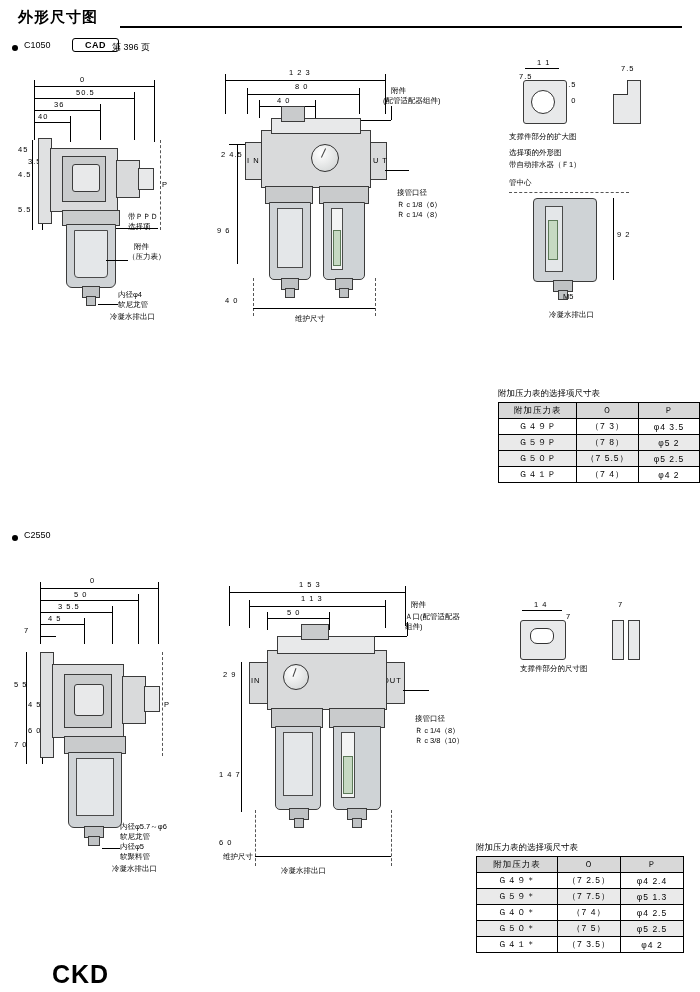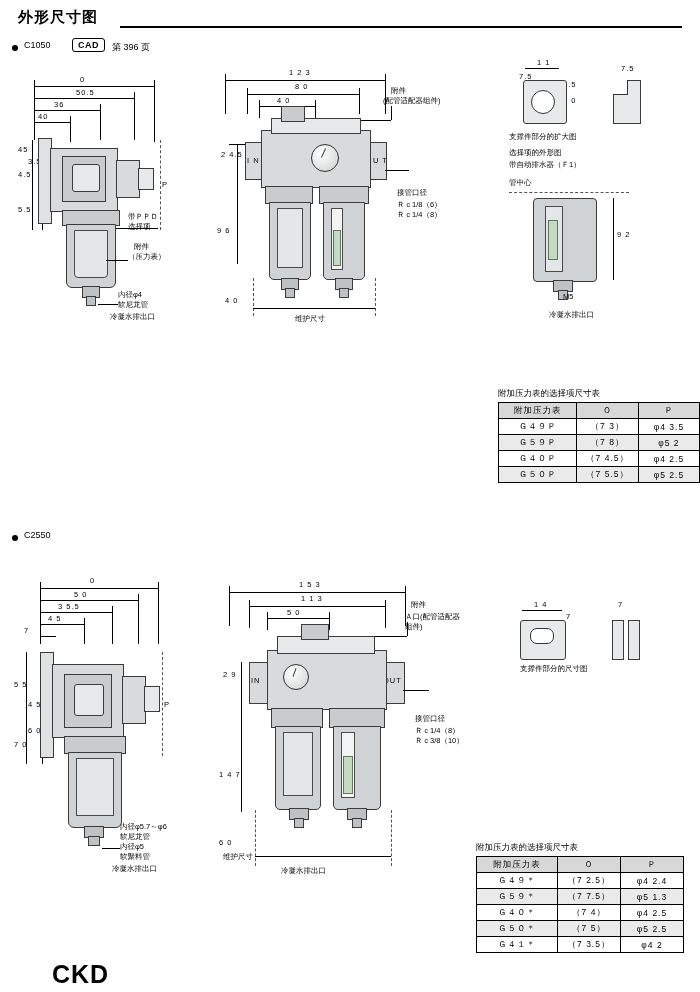--- a/index.html
+++ b/index.html
@@ -18,21 +18,21 @@
   }
   #title-rule{
     left:120px;top:26px;width:562px;height:2px;background:#000;
   }
   
   .bullet{
     width:6px;height:6px;border-radius:50%;background:#000;
   }
   .model-label{font-size:9px;}
   .cad-box{
-    border:1.5px solid #000;border-radius:3px;padding:1px 5px;
+    border:1.5px solid #000;border-radius:3px;padding:1px 12px;
     font-size:9px;font-weight:bold;letter-spacing:0.5px;
   }
   .page-ref{font-size:9px;}
   
   .dim{font-size:7.5px;letter-spacing:1px;font-family:"Liberation Sans", sans-serif;}
   .note{font-size:7.5px;line-height:10px;}
   .hline{height:1px;background:#000;}
   .vline{width:1px;background:#000;}
   .dash-h{height:0;border-top:1px dashed #555;}
   .dash-v{width:0;border-left:1px dashed #555;}
@@ -242,29 +242,29 @@
     <tr>
       <td class="c0">Ｇ４９Ｐ</td>
       <td class="c1">（7 3）</td>
       <td class="c2">φ4 3.5</td>
     </tr>
     <tr class="alt">
       <td class="c0">Ｇ５９Ｐ</td>
       <td class="c1">（7 8）</td>
       <td class="c2">φ5 2</td>
     </tr>
-    <tr>
-      <td class="c0">Ｇ４０Ｐ</td>
-      <td class="c1">（7 4.5）</td>
-      <td class="c2">φ4 2.5</td>
-    </tr>
     <tr class="alt">
       <td class="c0">Ｇ５０Ｐ</td>
       <td class="c1">（7 5.5）</td>
       <td class="c2">φ5 2.5</td>
+    </tr>
+    <tr>
+      <td class="c0">Ｇ４１Ｐ</td>
+      <td class="c1">（7 4）</td>
+      <td class="c2">φ4 2</td>
     </tr>
   </tbody>
 </table>
 
 <div class="abs bullet" style="left:12px;top:535px;"></div>
 <div class="abs model-label" style="left:24px;top:530px;">C2550</div>
 
 <div class="abs" style="left:10px;top:560px;width:200px;height:320px;">
   <div class="abs hline" style="left:30px;top:28px;width:118px;"></div>
   <div class="abs hline" style="left:30px;top:40px;width:98px;"></div>

